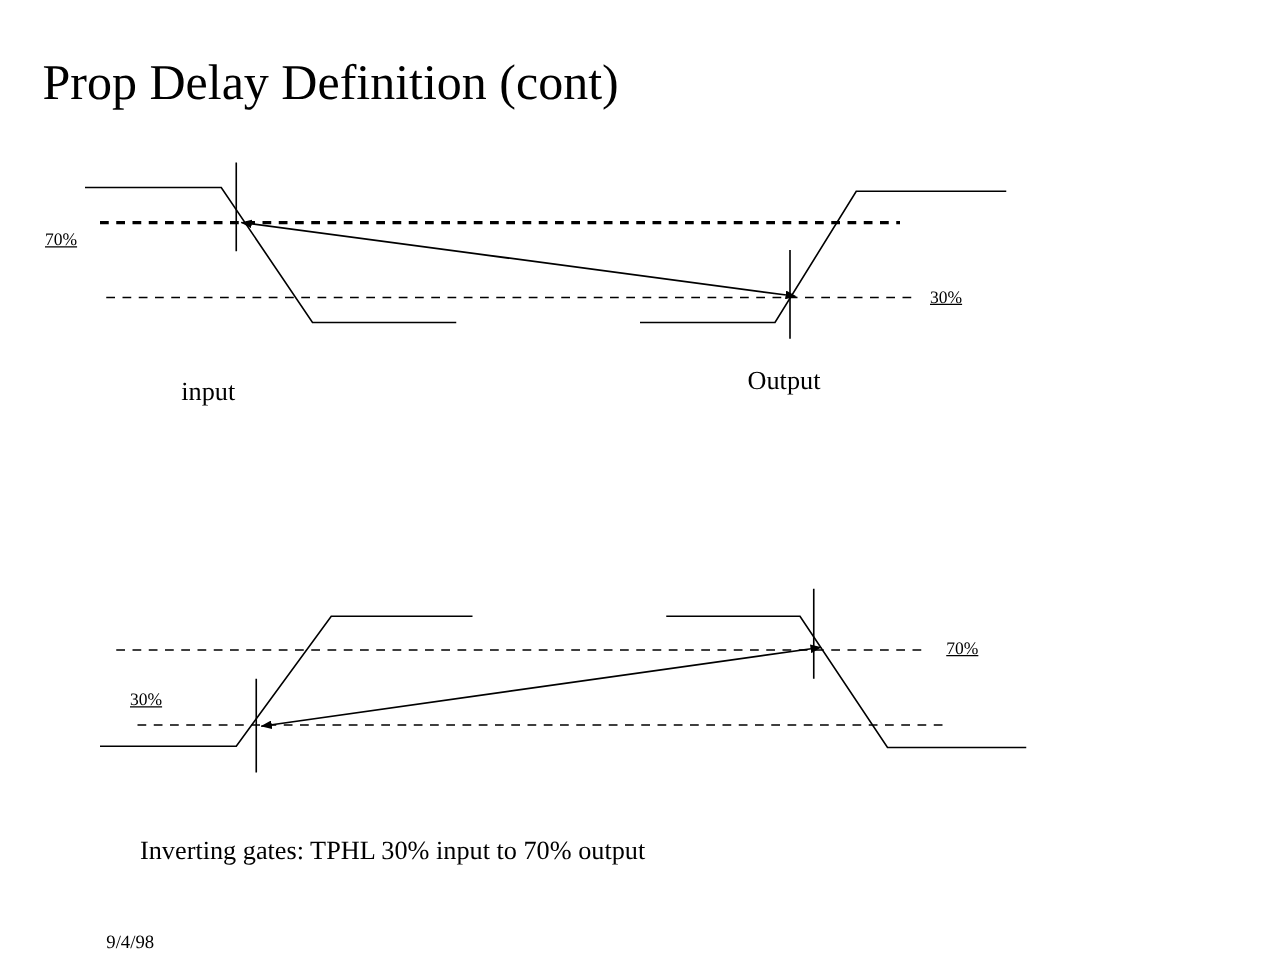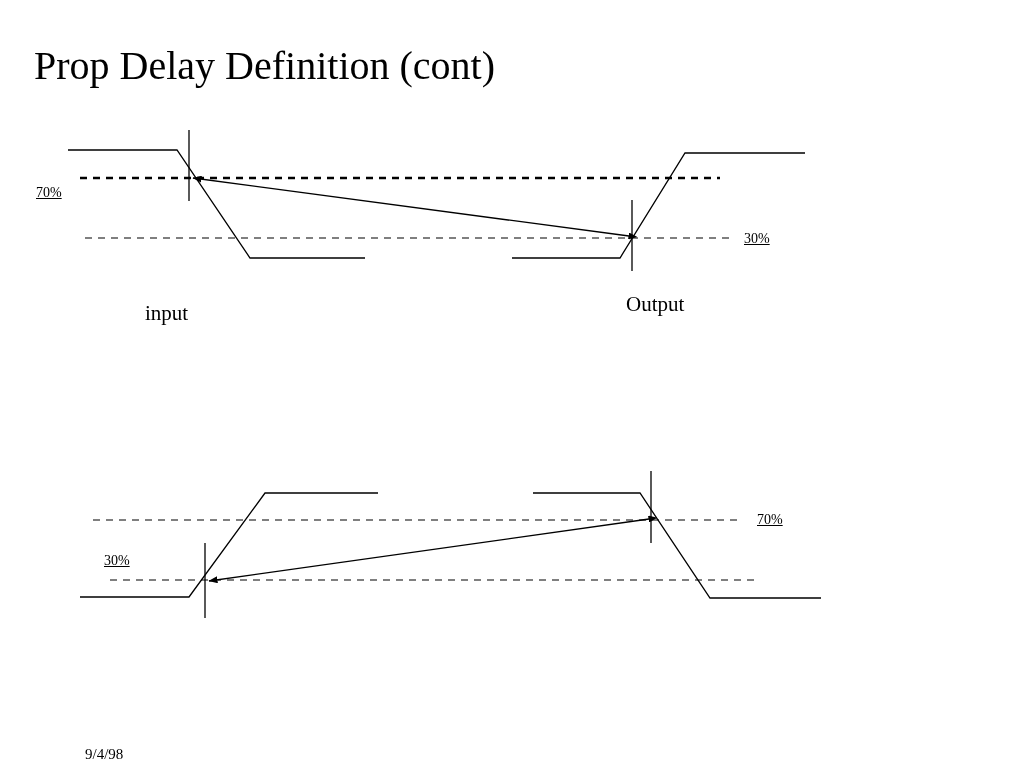--- a/index.html
+++ b/index.html
@@ -35,21 +35,21 @@
     white-space: nowrap;
   }
   .pct-label {
     position: absolute;
     font-size: 14px;
     line-height: 24px;
     white-space: nowrap;
     text-decoration: underline;
   }
   #label-input      { left: 145px; top: 301px; }
-  #label-output     { left: 626px; top: 292px; }
+  #label-output     { left: 598px; top: 292px; }
   #caption-tplh     { left: 120px; top: 343px; }
   #caption-tphl     { left: 112px; top: 668px; }
   #slide-date       { left: 85px; top: 707px; font-size: 15px; line-height: 18px; margin-top: 38px; }
 
   #pct-top-left     { left: 36px;  top: 181px; }
   #pct-top-right    { left: 744px; top: 227px; }
   #pct-bot-left     { left: 104px; top: 549px; }
   #pct-bot-right    { left: 757px; top: 508px; }
 
   #waveform-svg {
@@ -118,16 +118,17 @@
 
   <div class="pct-label" id="pct-bot-left">30%</div>
 
   <div class="pct-label" id="pct-bot-right">70%</div>
 
   <div class="slide-text" id="label-input">input</div>
 
   <div class="slide-text" id="label-output">Output</div>
 
 
+  <div class="slide-text" id="caption-tphl">Inverting gates:  TPHL   30% input to 70% output</div>
 
   <div class="slide-text" id="slide-date">9/4/98</div>
 
 </div>
 
 </body></html>

